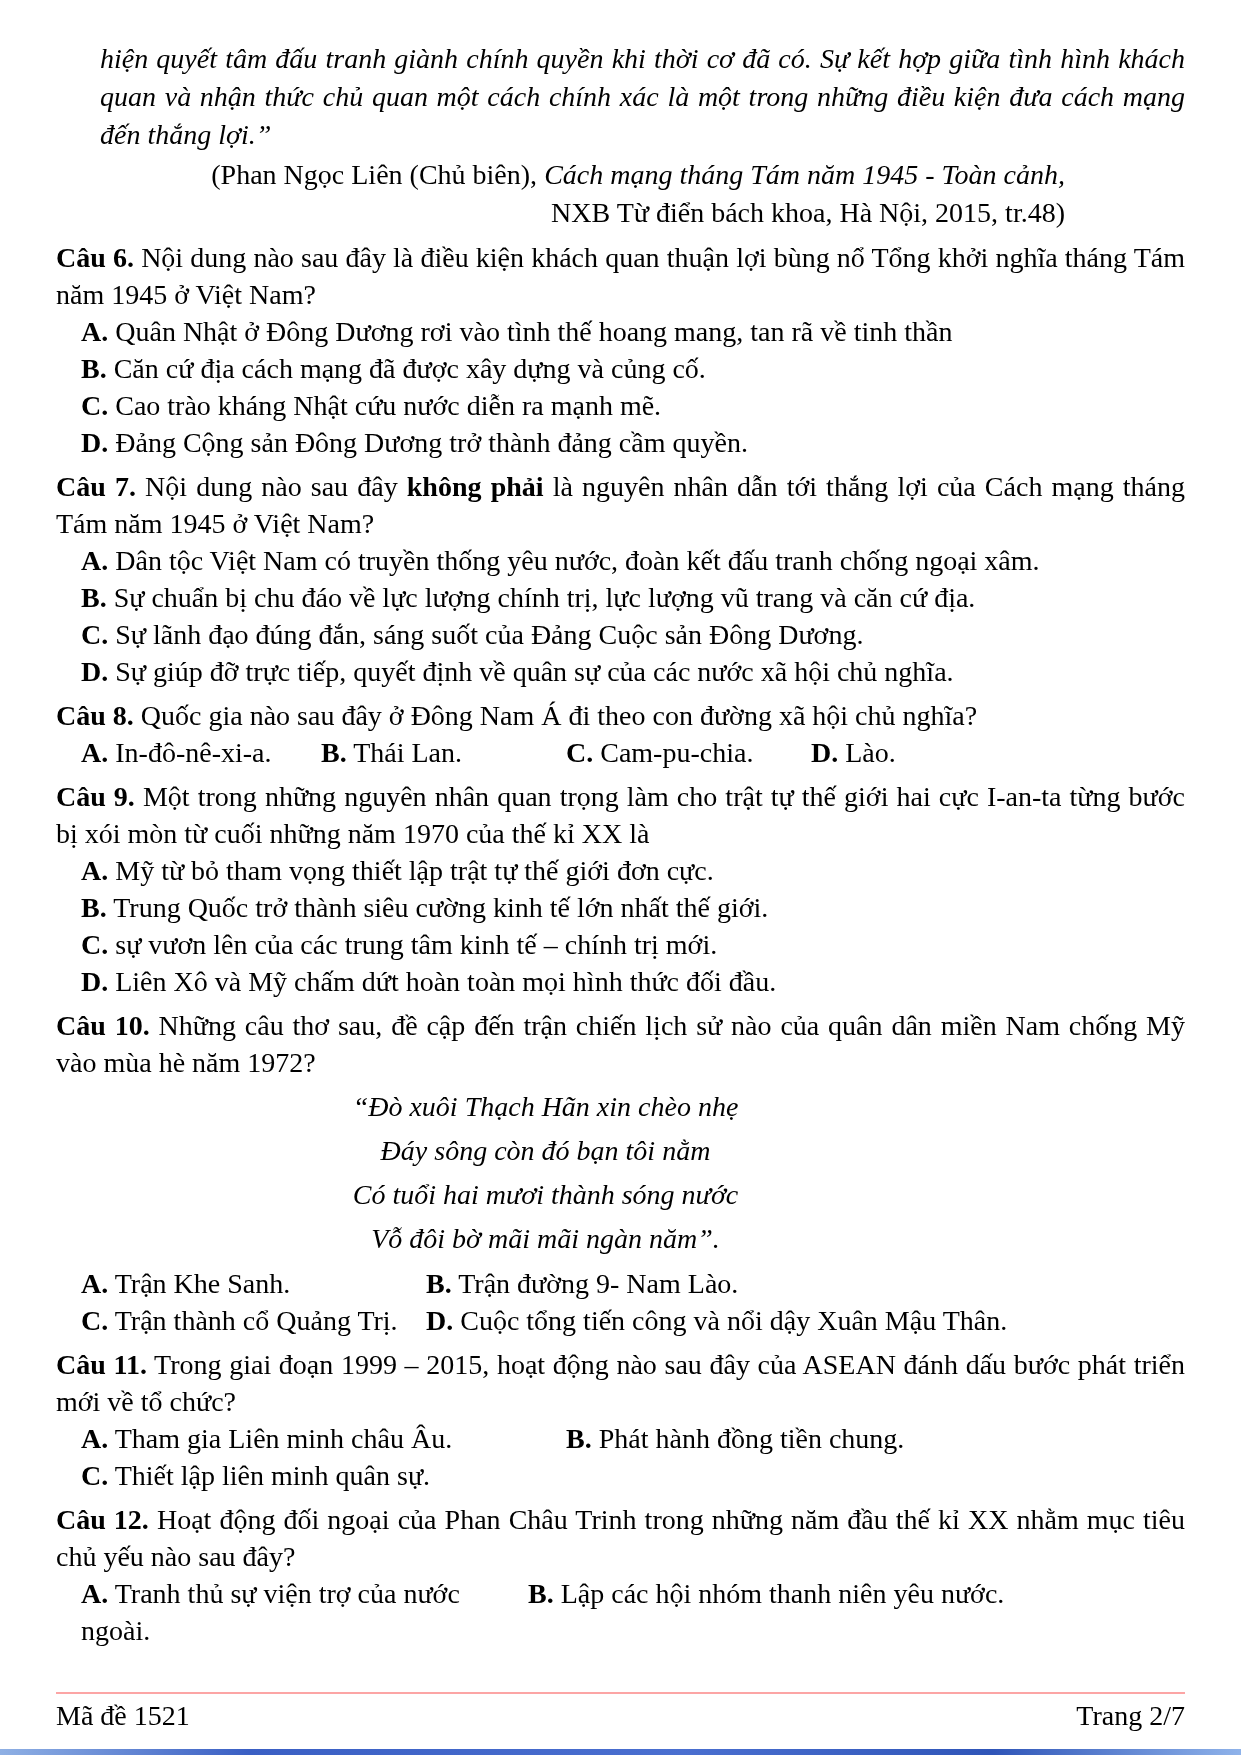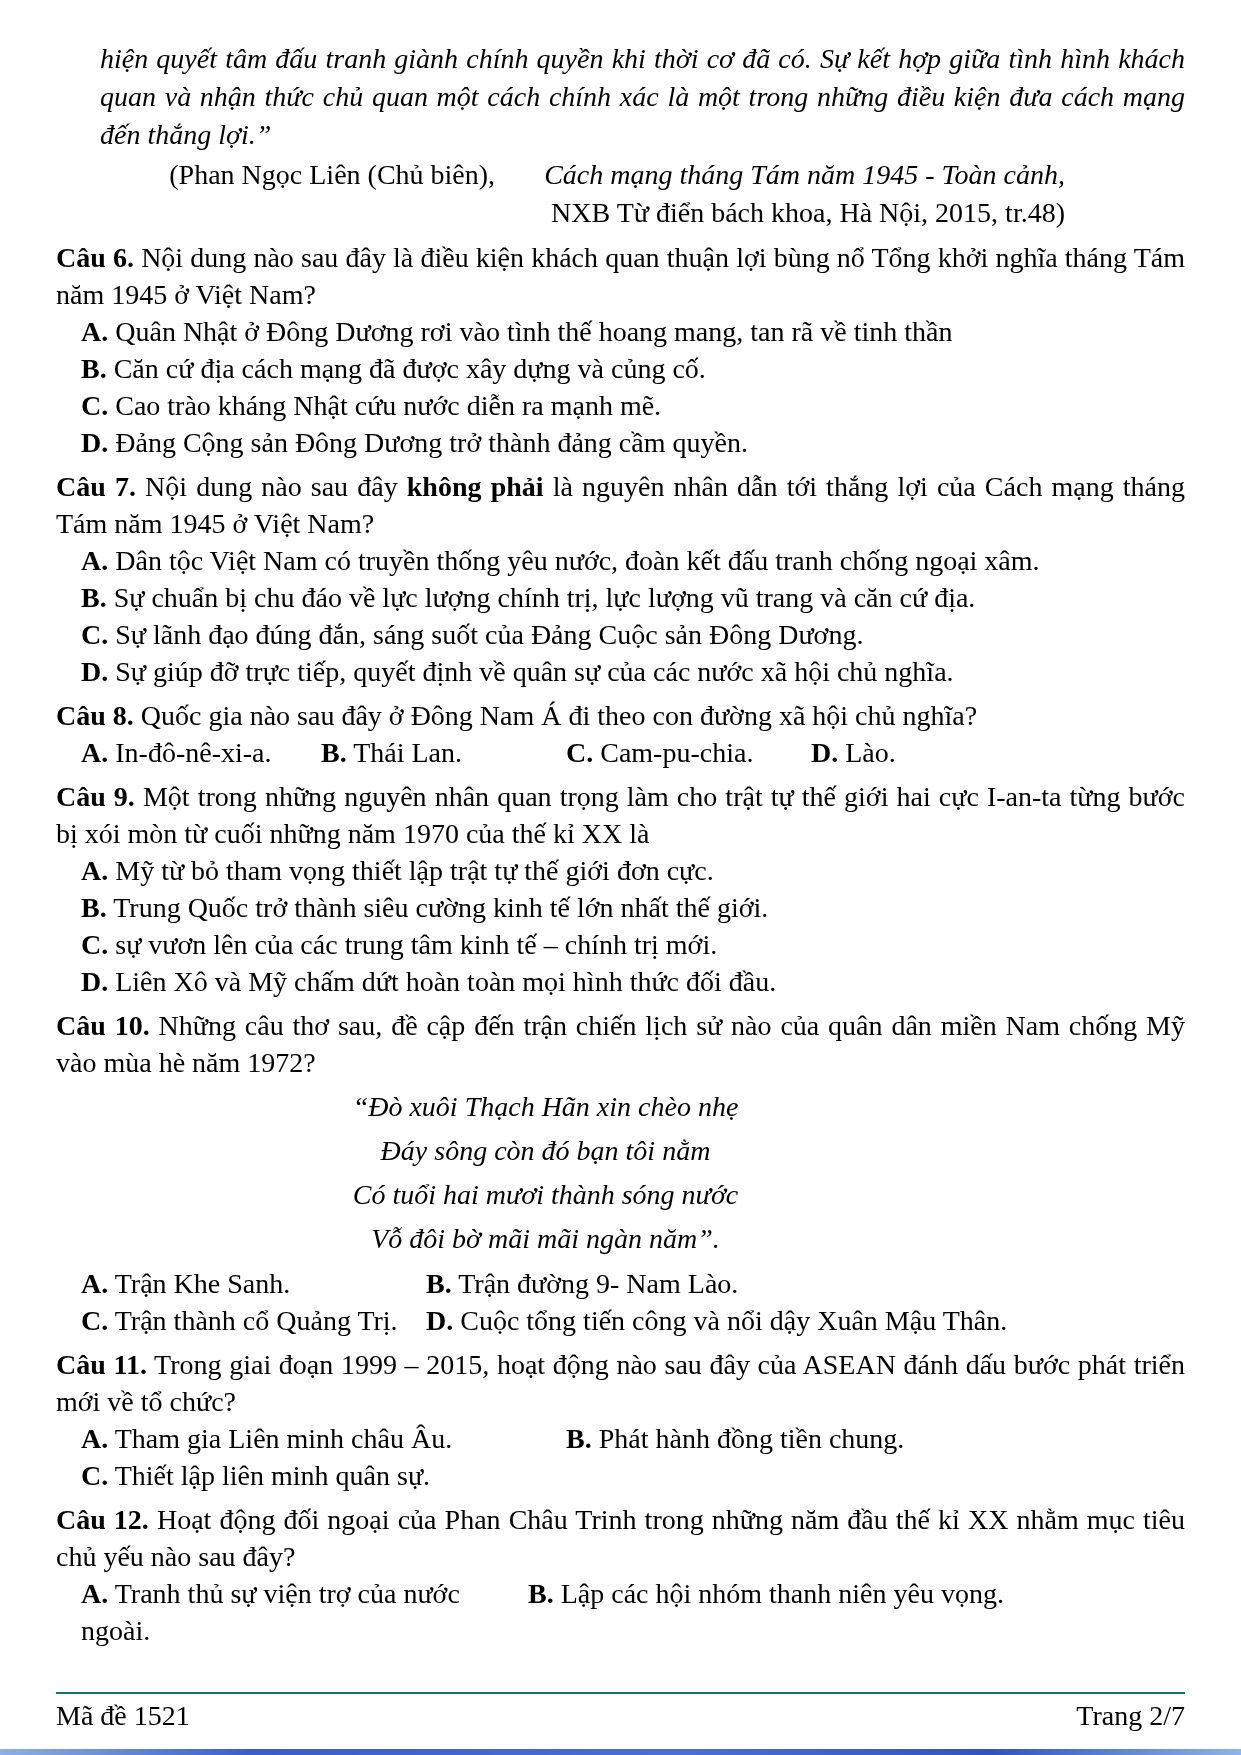--- a/index.html
+++ b/index.html
@@ -4,36 +4,36 @@
 <style>
   * { margin:0; padding:0; box-sizing:border-box; }
   html,body { width:1241px; height:1755px; background:#ffffff; }
   body {
     font-family:"Liberation Serif","DejaVu Serif",serif;
     font-size:28px; color:#000; position:relative; overflow:hidden;
   }
   .content { padding:40px 56px 0 56px; }
   .quote { font-style:italic; text-align:justify; line-height:38px;margin-left:44px; }
   .citation { text-align:right; padding-right:120px; line-height:38px; margin-top:2px; }
-  .citation .book-title { font-style:italic;margin-left:42px; }
+  .citation .book-title { font-style:italic; }
   .question { margin-top:7px; }
   .qtext { text-align:justify; line-height:37px; }
   .qlabel { font-weight:bold; }
   .olabel { font-weight:bold; }
   .opts { padding-left:25px;font-family:Liberation Serif, serif; }
   .opt { line-height:37px; }
   .optrow { display:flex; padding-left:25px; }
   .optrow .opt { flex:0 0 auto; }
   .c240 { width:240px; } .c245 { width:245px; }
   .c345 { width:345px; } .c485 { width:485px; } .c447 { width:447px; }
   .poem { text-align:center; font-style:italic; margin-right:150px; margin-top:4px; margin-bottom:4px; }
   .poem-line { line-height:44px; }
   .footer {
     position:absolute; left:56px; right:56px; bottom:22px;
-    border-top:2px solid #0f766e; display:flex; justify-content:space-between;
+    border-top:2px solid #fca5a5; display:flex; justify-content:space-between;
     padding-top:5px; line-height:34px;
   }
   .bottom-bar {
     position:absolute; left:0; right:0; bottom:0; height:6px;
     background:linear-gradient(90deg,#8fb0e4,#3a5fc4 20%,#4a6fd0 55%,#2f55b8 80%,#8fb3ea);
   }
 </style>
 </head>
 <body>
 
@@ -147,21 +147,21 @@
     </div>
   </section>
 
   <section class="question">
     <p class="qtext"><b class="qlabel">Câu 12.</b>
 <span>Hoạt động đối ngoại của Phan Châu Trinh trong những năm đầu thế kỉ XX nhằm mục tiêu chủ yếu nào sau đây?</span></p>
     <div class="optrow">
       <div class="opt c447"><b class="olabel">A.</b>
 <span>Tranh thủ sự viện trợ của nước ngoài.</span></div>
       <div class="opt"><b class="olabel">B.</b>
-<span>Lập các hội nhóm thanh niên yêu vọng.</span></div>
+<span>Lập các hội nhóm thanh niên yêu nước.</span></div>
     </div>
   </section>
 
 </div>
 
 <div class="footer">
   <span>Mã đề 1521</span>
   <span>Trang 2/7</span>
 </div>
 

